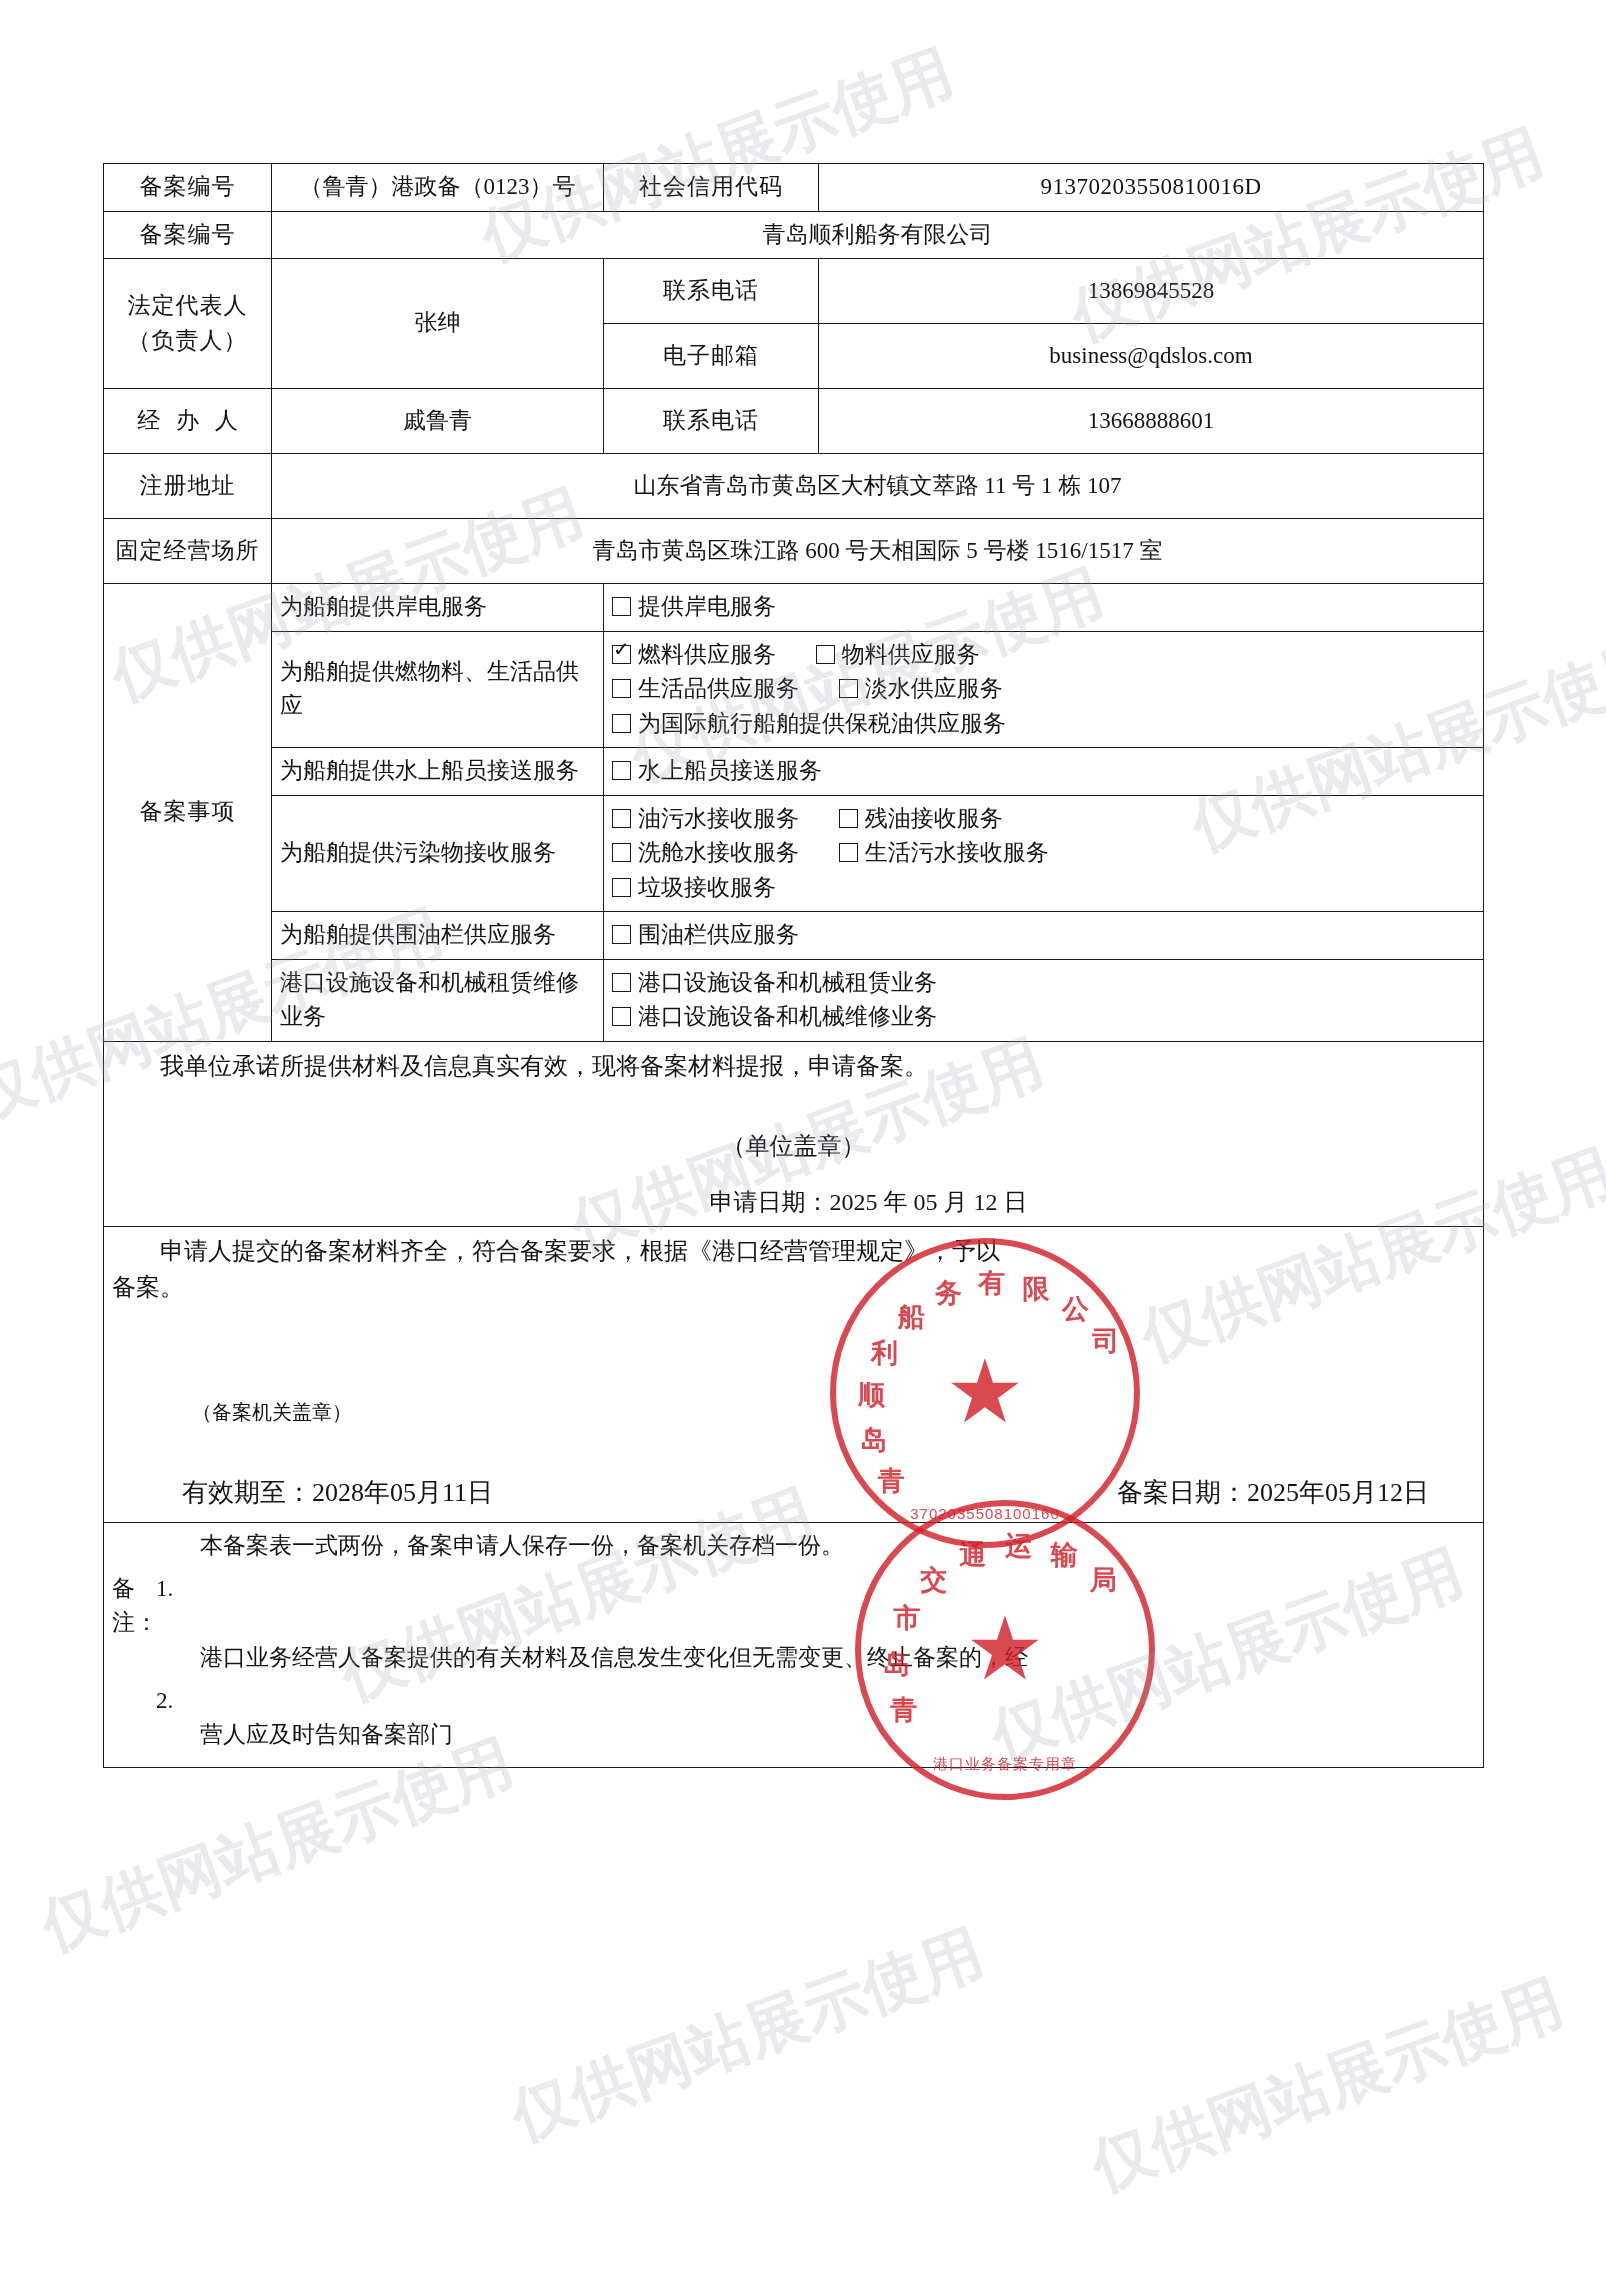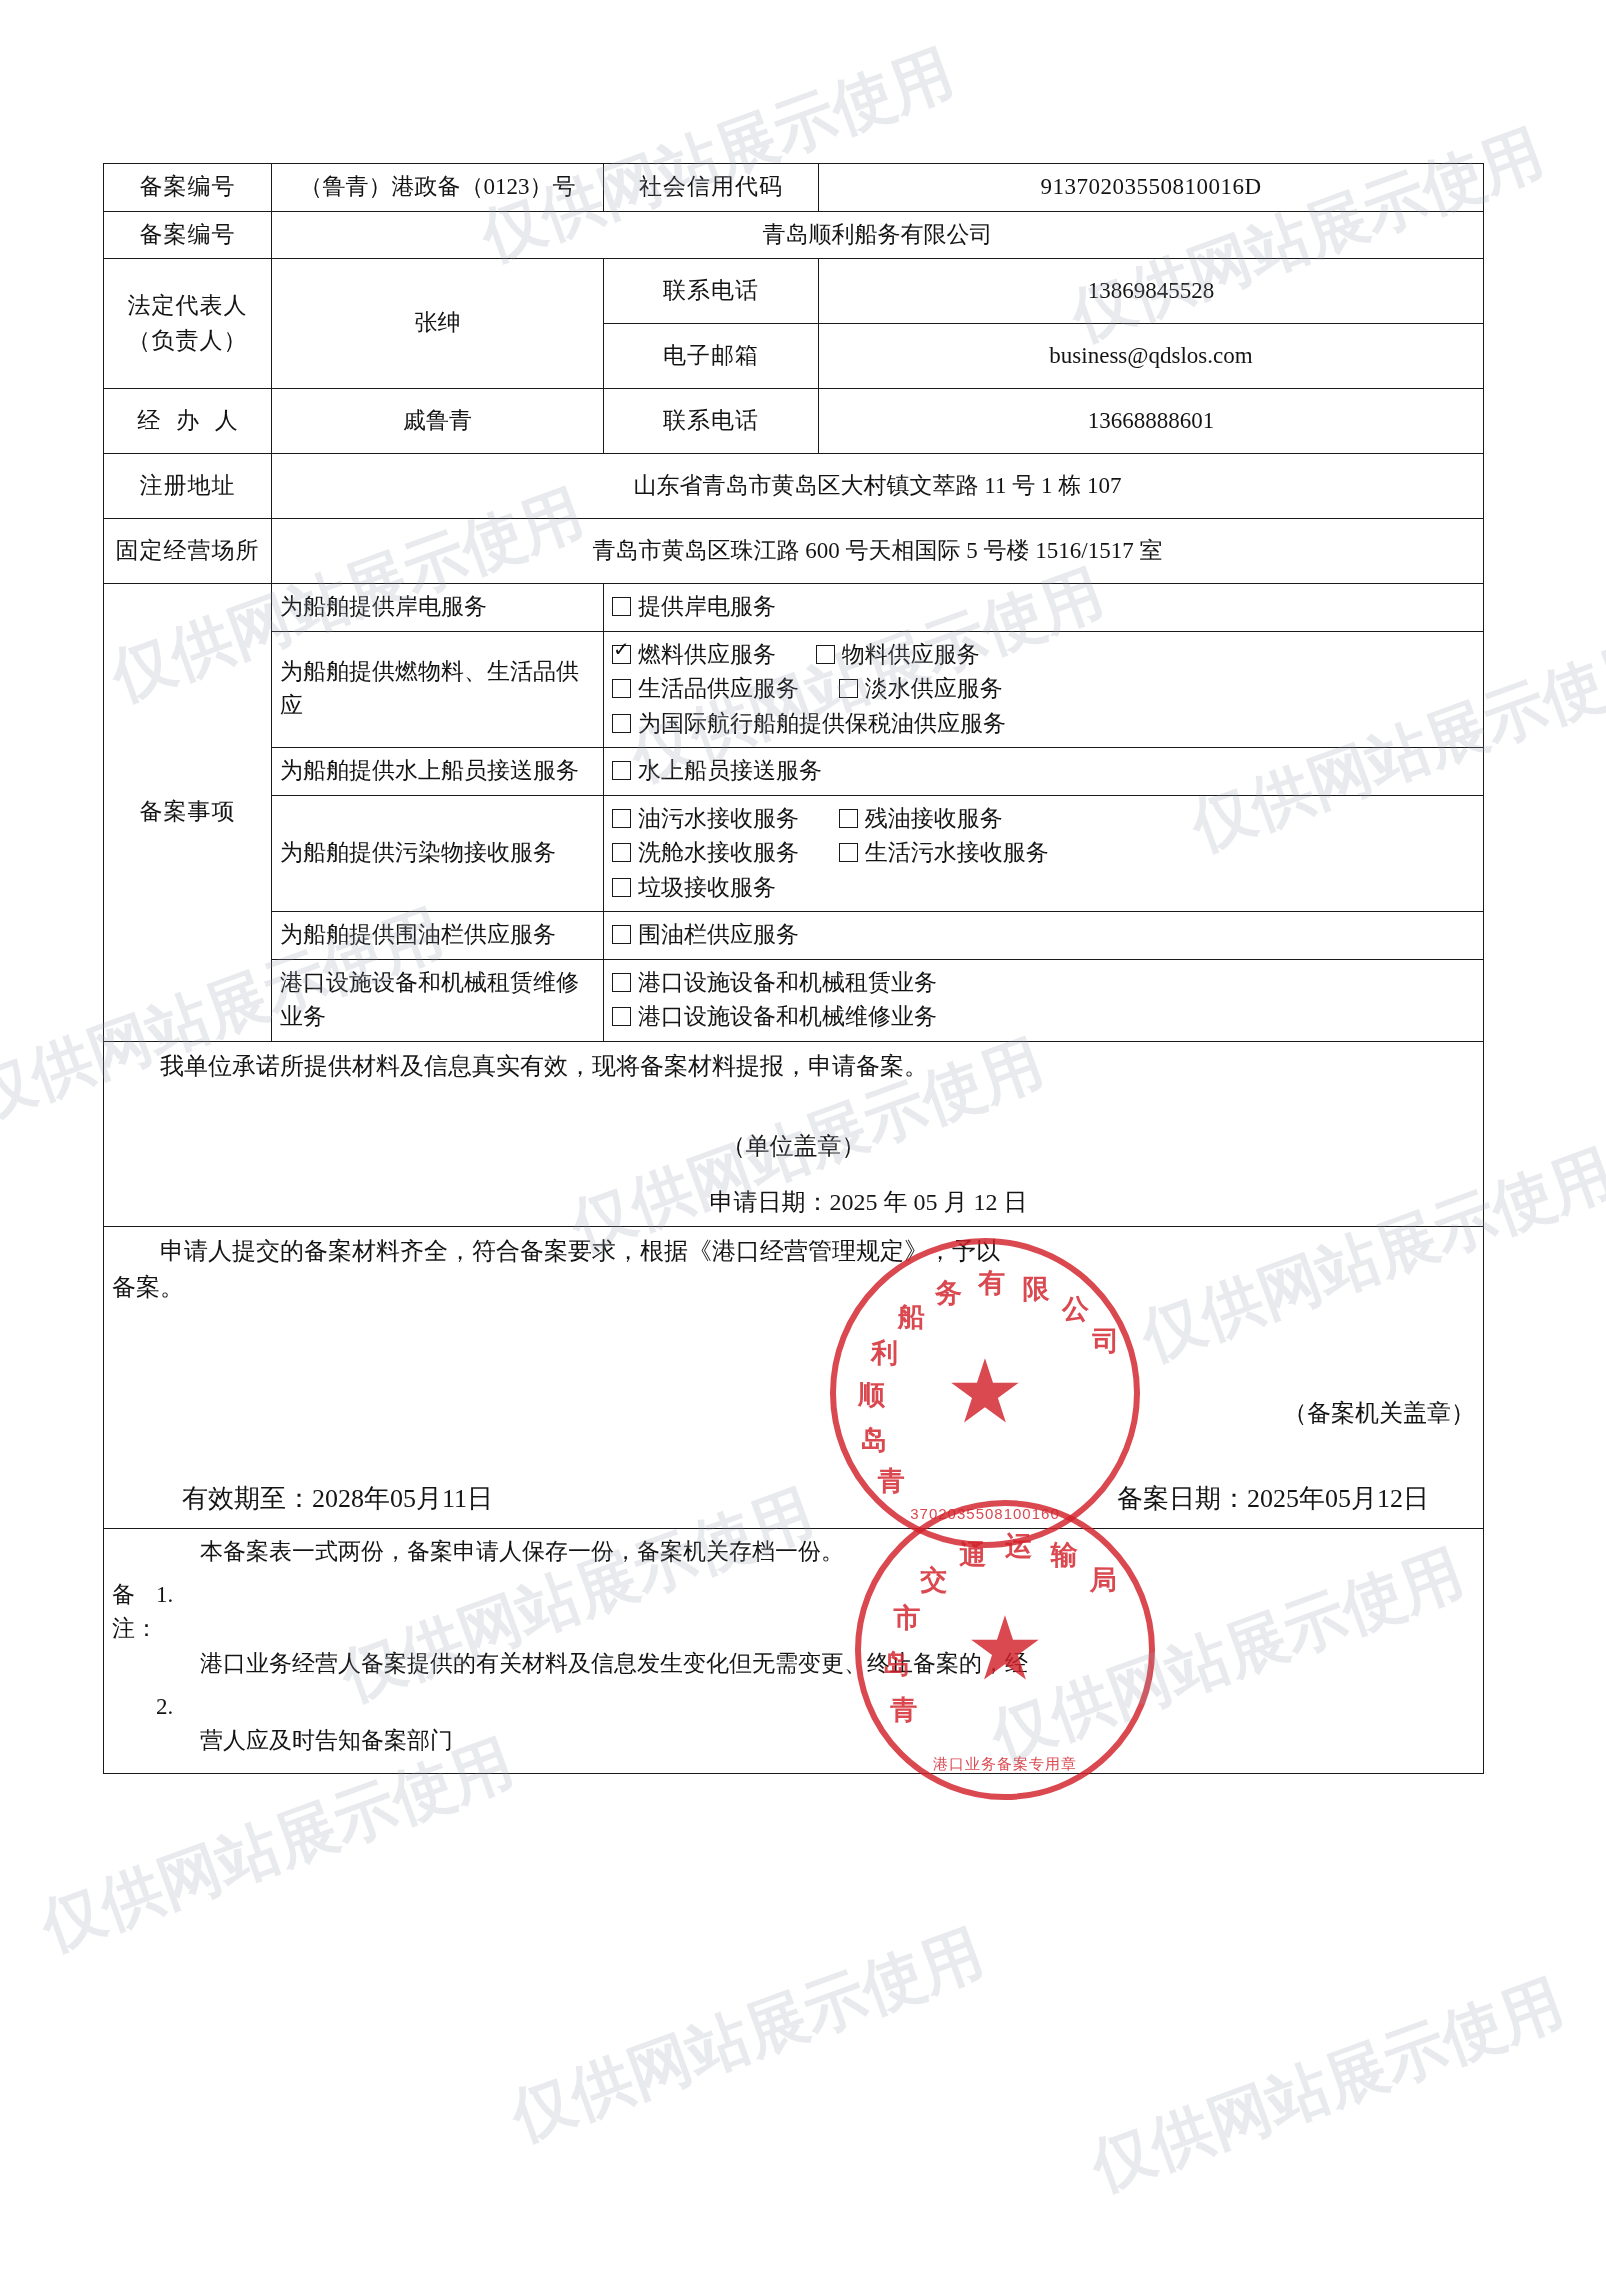--- a/index.html
+++ b/index.html
@@ -125,25 +125,24 @@
     margin-top: 44px;
     font-size: 24px;
   }
   .apply-date {
     text-align: center;
     margin-top: 20px;
     font-size: 24px;
     padding-left: 150px;
   }
   .approve-label {
-    text-align: right;
+    text-align: left;
     margin-top: 92px;
-    font-size: 24px;
+    font-size: 20px;
     padding-left: 80px;
-    font-family: Liberation Mono, monospace;
   }
   .dates-row {
     display: flex;
     justify-content: space-between;
     margin-top: 46px;
     font-size: 26px;
     padding: 0 46px 4px 70px;
   }
   .notes {
     padding: 10px 18px 14px 30px;

